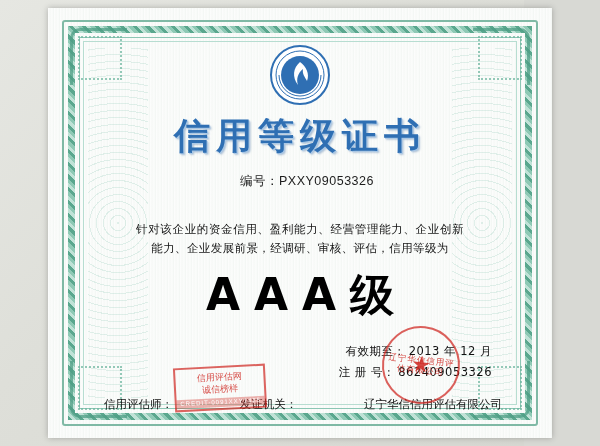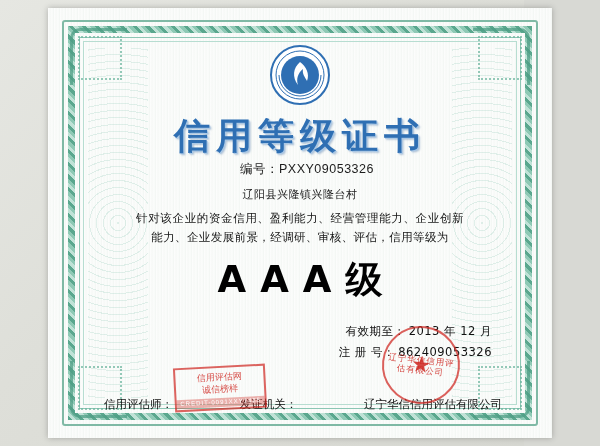--- a/index.html
+++ b/index.html
@@ -83,41 +83,42 @@
   .title{
     margin-top:6px;
     font-family:"DejaVu Sans","Liberation Sans",sans-serif;
     font-weight:bold;
     font-size:36px;
     letter-spacing:6px;
     color:#2f6fb3;
     text-shadow:1px 1px 0 #a9c8e6, 2px 2px 2px rgba(40,90,150,.35);
   }
   .code{
+    margin-top:12px;
     font-size:12.5px;color:#1d1d1d;letter-spacing:.5px;
     padding-left:14px;
   }
   .company{
     margin-top:14px;
     font-family:"DejaVu Sans","Liberation Sans",sans-serif;
     font-weight:bold;font-size:17px;color:#111;letter-spacing:1px;
   }
   .address{
     margin-top:9px;font-size:11px;color:#222;letter-spacing:.5px;
   }
   .para{
-    margin:7px 28px 0 28px;
+    margin:30px 28px 0 28px;
     font-size:11.5px;line-height:19px;color:#151515;
     text-align:justify;text-align-last:center;
     letter-spacing:.4px;
   }
   .grade{
     margin-top:8px;
     font-family:"DejaVu Serif","Liberation Serif",serif;
-    font-weight:bold;font-size:37px;color:#000;letter-spacing:14px;
+    font-weight:bold;font-size:44px;color:#000;letter-spacing:14px;
     padding-left:14px;
   }
   .fields{
     margin-top:16px;
     display:block;
     text-align:right;
     padding-left:56px;
     font-size:11.5px;color:#111;line-height:21px;
   }
   .field-row{white-space:nowrap;}
@@ -202,21 +203,20 @@
           <path d="M10 31 A21 21 0 0 0 52 31" fill="none" stroke="#2f6fb3" stroke-width="1"></path>
         </svg>
       </div>
 
       <div class="title cn">信用等级证书</div>
 
       <div class="code">
         <span class="cn">编号：</span><span>PXXY09053326</span>
       </div>
 
-      <div class="address cn">辽阳县兴隆镇兴隆台村</div>
 
       <div class="para cn">针对该企业的资金信用、盈利能力、经营管理能力、企业创新能力、企业发展前景，经调研、审核、评估，信用等级为</div>
 
       <div class="grade cn">AAA级</div>
 
       <div class="fields">
         <div class="field-row">
           <span class="field-label cn">有效期至：</span>
           <span class="field-value cn">2013 年 12 月</span>
         </div>

